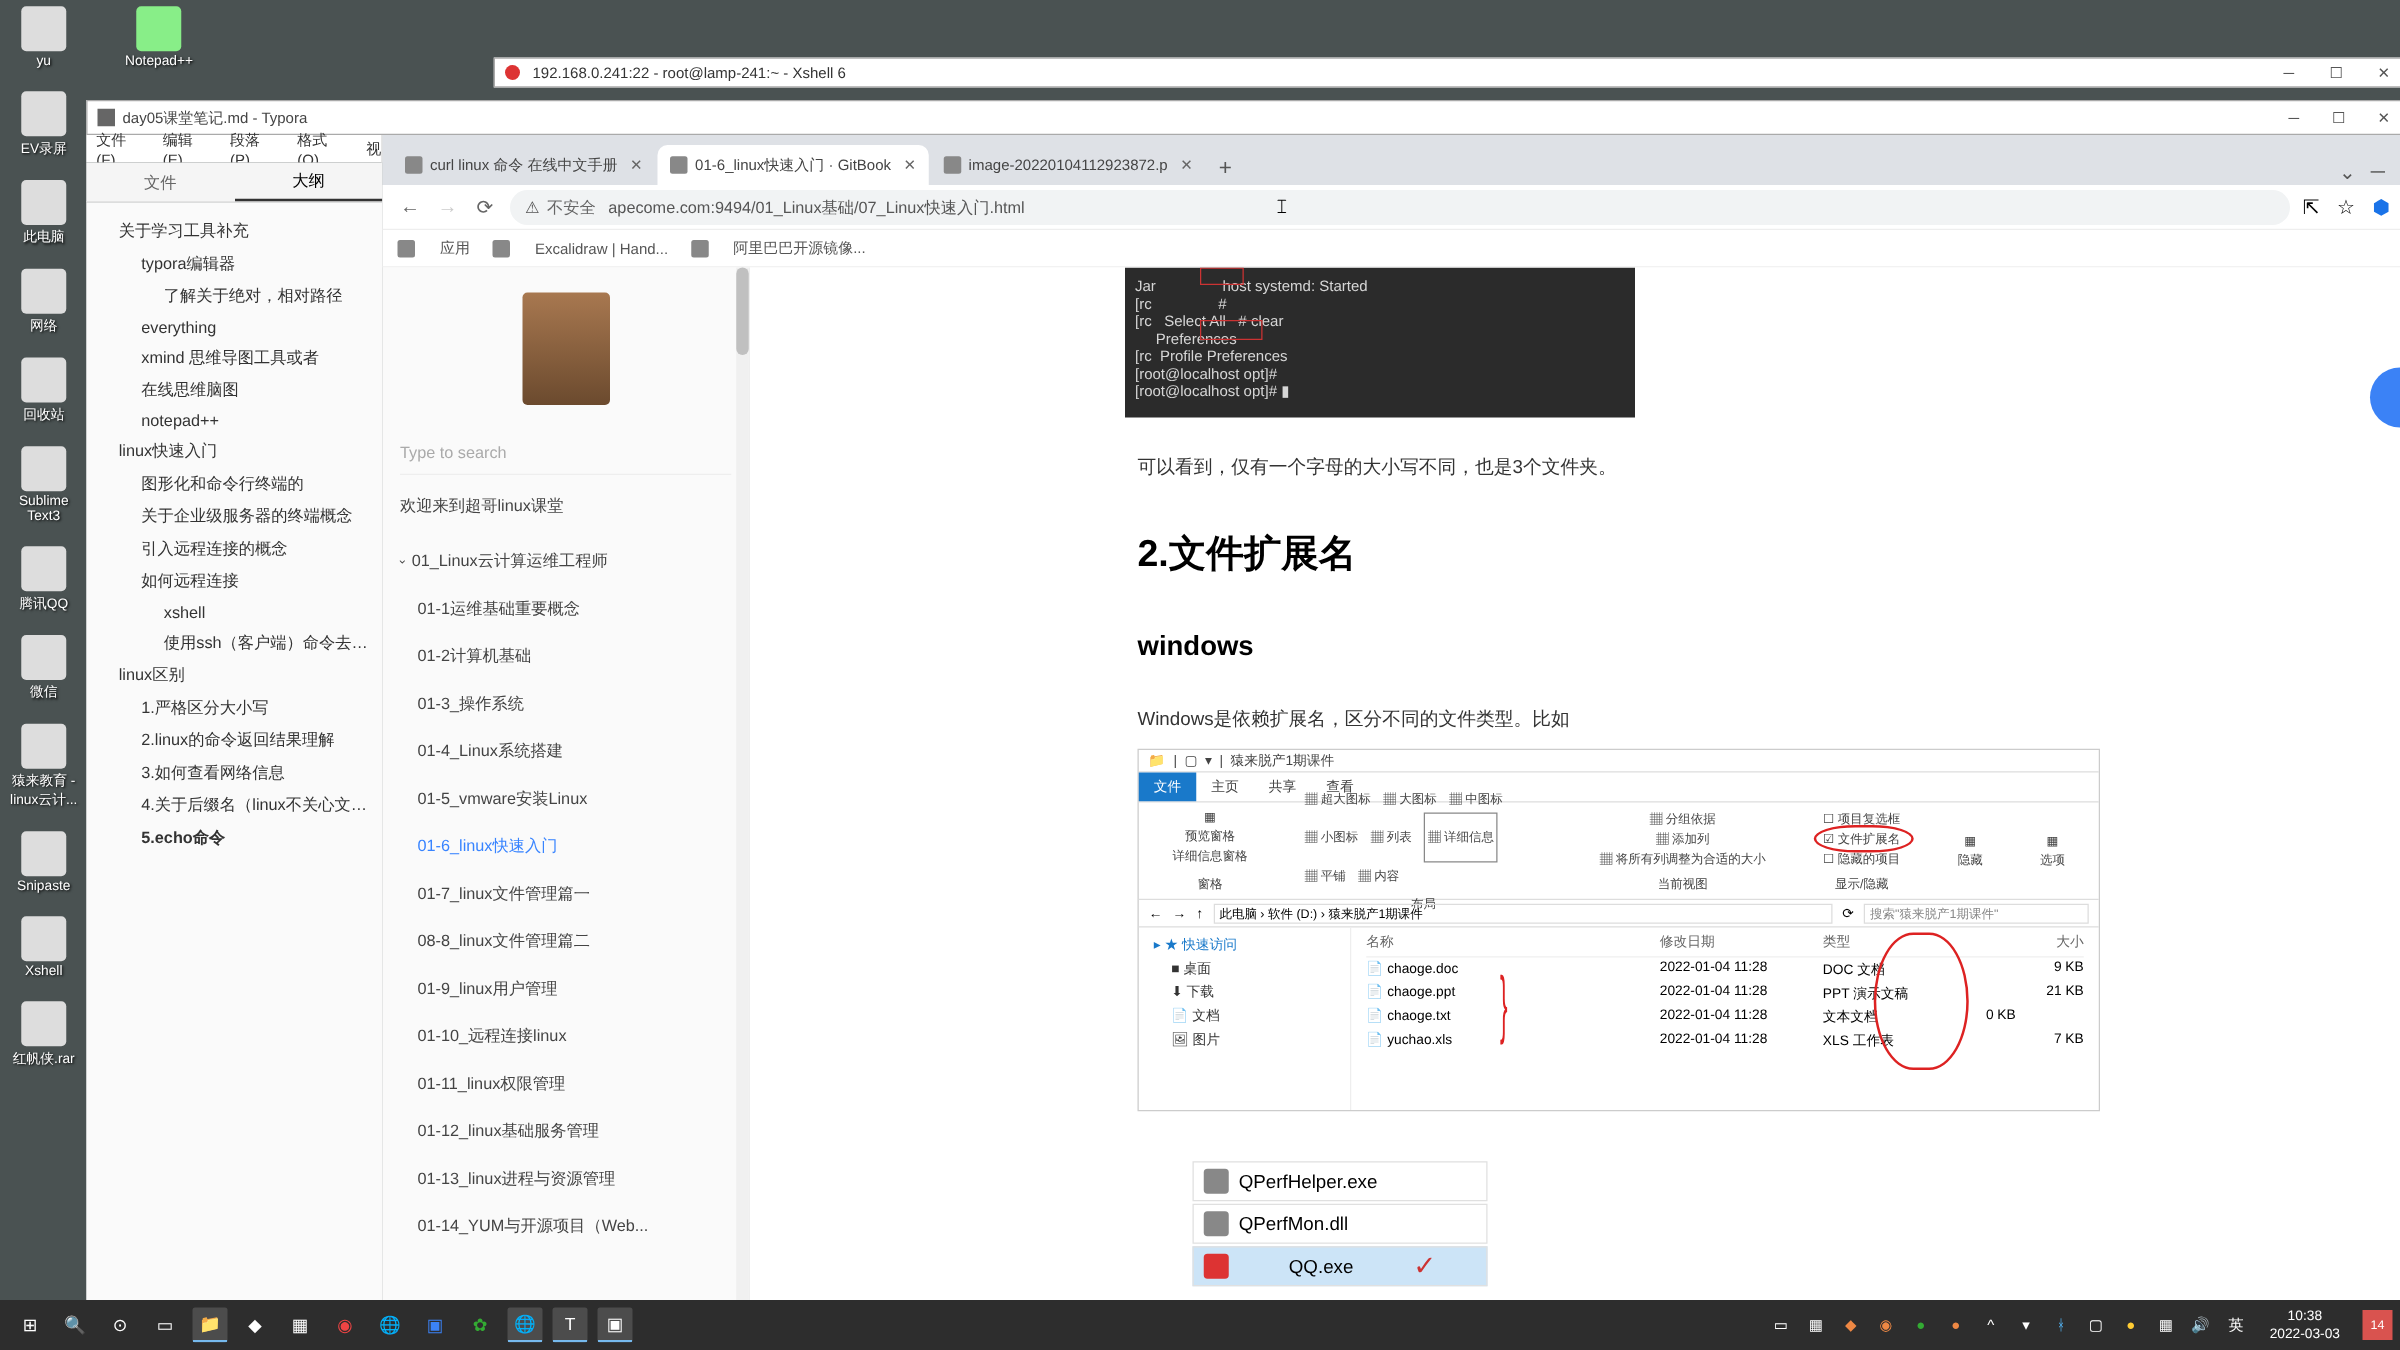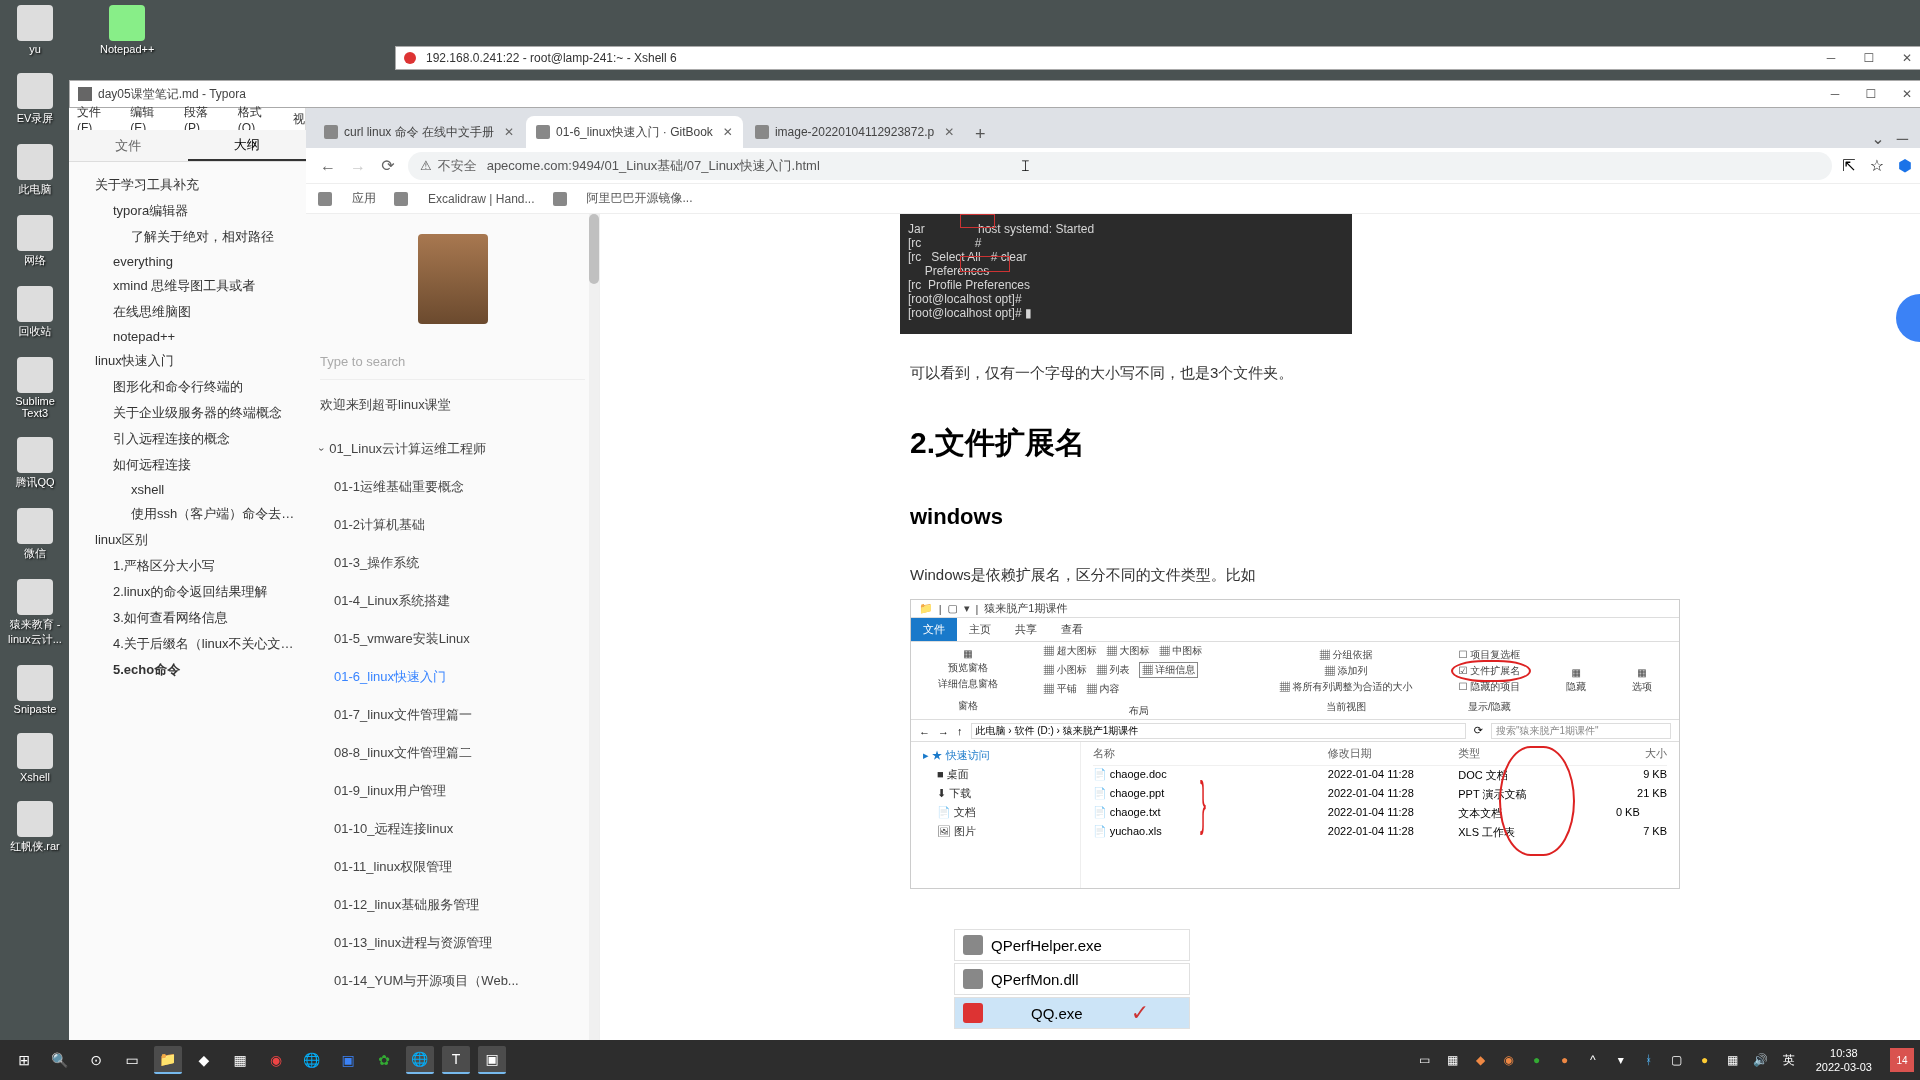--- a/index.html
+++ b/index.html
@@ -67,21 +67,21 @@
 .gb-avatar { height: 130px; display: flex; align-items: center; justify-content: center; }
 .gb-avatar-img { width: 70px; height: 90px; background: linear-gradient(#a87850, #6b4a2e); border-radius: 4px; }
 .gb-search { margin: 0 14px; padding: 10px 0; border-bottom: 1px solid #eee; font-size: 13px; color: #aaa; }
 .gb-welcome { padding: 16px 14px; font-size: 13px; color: #444; }
 .gb-section { padding: 10px 14px; font-size: 13px; color: #444; display: flex; align-items: center; gap: 6px; cursor: pointer; }
 .gb-chev { font-size: 10px; transform: rotate(90deg); }
 .gb-link { padding: 10px 14px 10px 28px; font-size: 13px; color: #444; cursor: pointer; }
 .gb-link.active { color: #3884ff; }
 
 .content-main { flex: 1; background: #fff; padding: 0 290px 0 310px; position: relative; overflow: hidden; }
-.terminal-block { width: 452px; height: 120px; background: #2b2b2b; color: #d6d6d6; font-family: monospace; font-size: 12px; padding: 8px; margin-left: -10px; position: relative; }
+.terminal-block { width: 408px; height: 120px; background: #2b2b2b; color: #d6d6d6; font-family: monospace; font-size: 12px; padding: 8px; margin-left: -10px; position: relative; }
 .term-line { white-space: pre; }
 .red-box { position: absolute; border: 1px solid #c33; }
 .para1 { margin-top: 30px; font-size: 15px; color: #333; }
 .h-big { margin-top: 40px; font-size: 30px; font-weight: bold; }
 .h-med { margin-top: 40px; font-size: 22px; font-weight: bold; }
 .para2 { margin-top: 36px; font-size: 15px; color: #333; }
 .explorer-shot { margin-top: 14px; width: 770px; height: 290px; background: #fff; border: 1px solid #ccc; position: relative; font-size: 11px; }
 .exe-list { margin-top: 40px; width: 280px; }
 .exe-item { display: flex; align-items: center; height: 32px; border: 1px solid #e0e0e0; padding: 0 8px; font-size: 15px; background: #fff; margin-top: 2px; margin-left: 44px; }
 .exe-item.sel { background: #cce4f7; gap: 40px; }
@@ -357,21 +357,21 @@
               <span>预览窗格</span>
               <span>详细信息窗格</span>
               <span style="margin-top:6px">窗格</span>
             </div>
           <div class="ribbon-group" style="flex-direction:row;flex-wrap:wrap;width:190px;gap:4px 10px">
             <span>▦ <span>超大图标</span></span>
             <span>▦ <span>大图标</span></span>
             <span>▦ <span>中图标</span></span>
             <span>▦ <span>小图标</span></span>
             <span>▦ <span>列表</span></span>
-            <span style="border:1px solid #888;padding:0 2px">▦ <span>详细信息</span></span>
+            <span style="border:1px solid #888;padding:12px 2px">▦ <span>详细信息</span></span>
             <span>▦ <span>平铺</span></span>
             <span>▦ <span>内容</span></span>
             <span style="width:100%;text-align:center;margin-top:4px">布局</span>
           </div>
           <div class="ribbon-group">
             <span>▦ <span>分组依据</span></span>
             <span>▦ <span>添加列</span></span>
             <span>▦ <span>将所有列调整为合适的大小</span></span>
             <span style="margin-top:4px">当前视图</span>
           </div>
@@ -424,21 +424,21 @@
                 <div class="exp-row">
                   <div class="exp-col" style="flex:1.8">📄 chaoge.ppt</div>
                   <div class="exp-col">2022-01-04 11:28</div>
                   <div class="exp-col">PPT 演示文稿</div>
                   <div class="exp-col" style="flex:0.6;text-align:right">21 KB</div>
                 </div>
                 <div class="exp-row">
                   <div class="exp-col" style="flex:1.8">📄 chaoge.txt</div>
                   <div class="exp-col">2022-01-04 11:28</div>
                   <div class="exp-col">文本文档</div>
-                  <div class="exp-col" style="flex:0.6;text-align:center">0 KB</div>
+                  <div class="exp-col" style="flex:0.6;text-align:left">0 KB</div>
                 </div>
                 <div class="exp-row">
                   <div class="exp-col" style="flex:1.8">📄 yuchao.xls</div>
                   <div class="exp-col">2022-01-04 11:28</div>
                   <div class="exp-col">XLS 工作表</div>
                   <div class="exp-col" style="flex:0.6;text-align:right">7 KB</div>
                 </div>
               </div>
           </div>
         </div>

